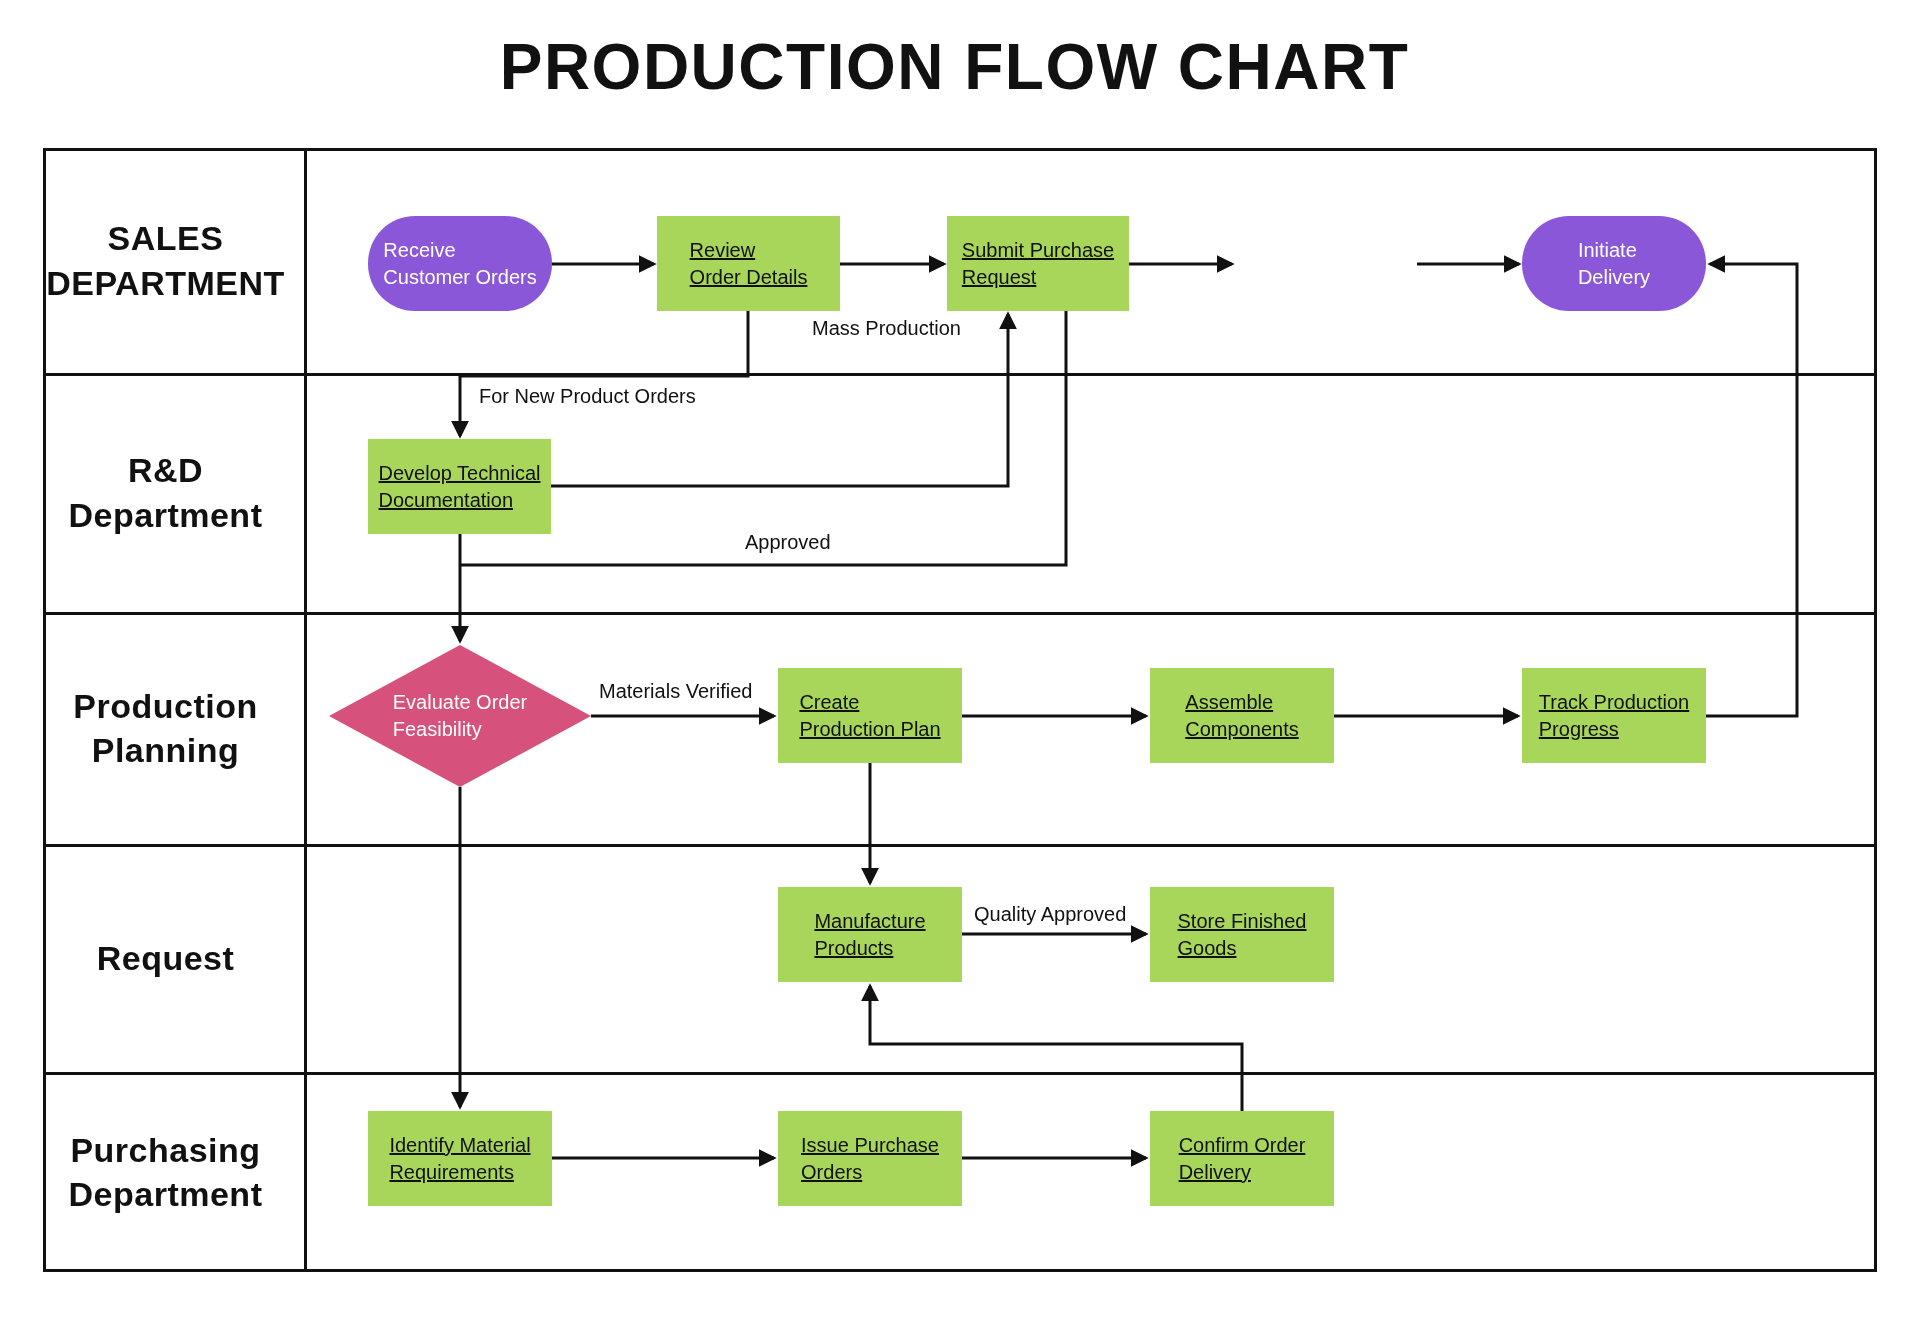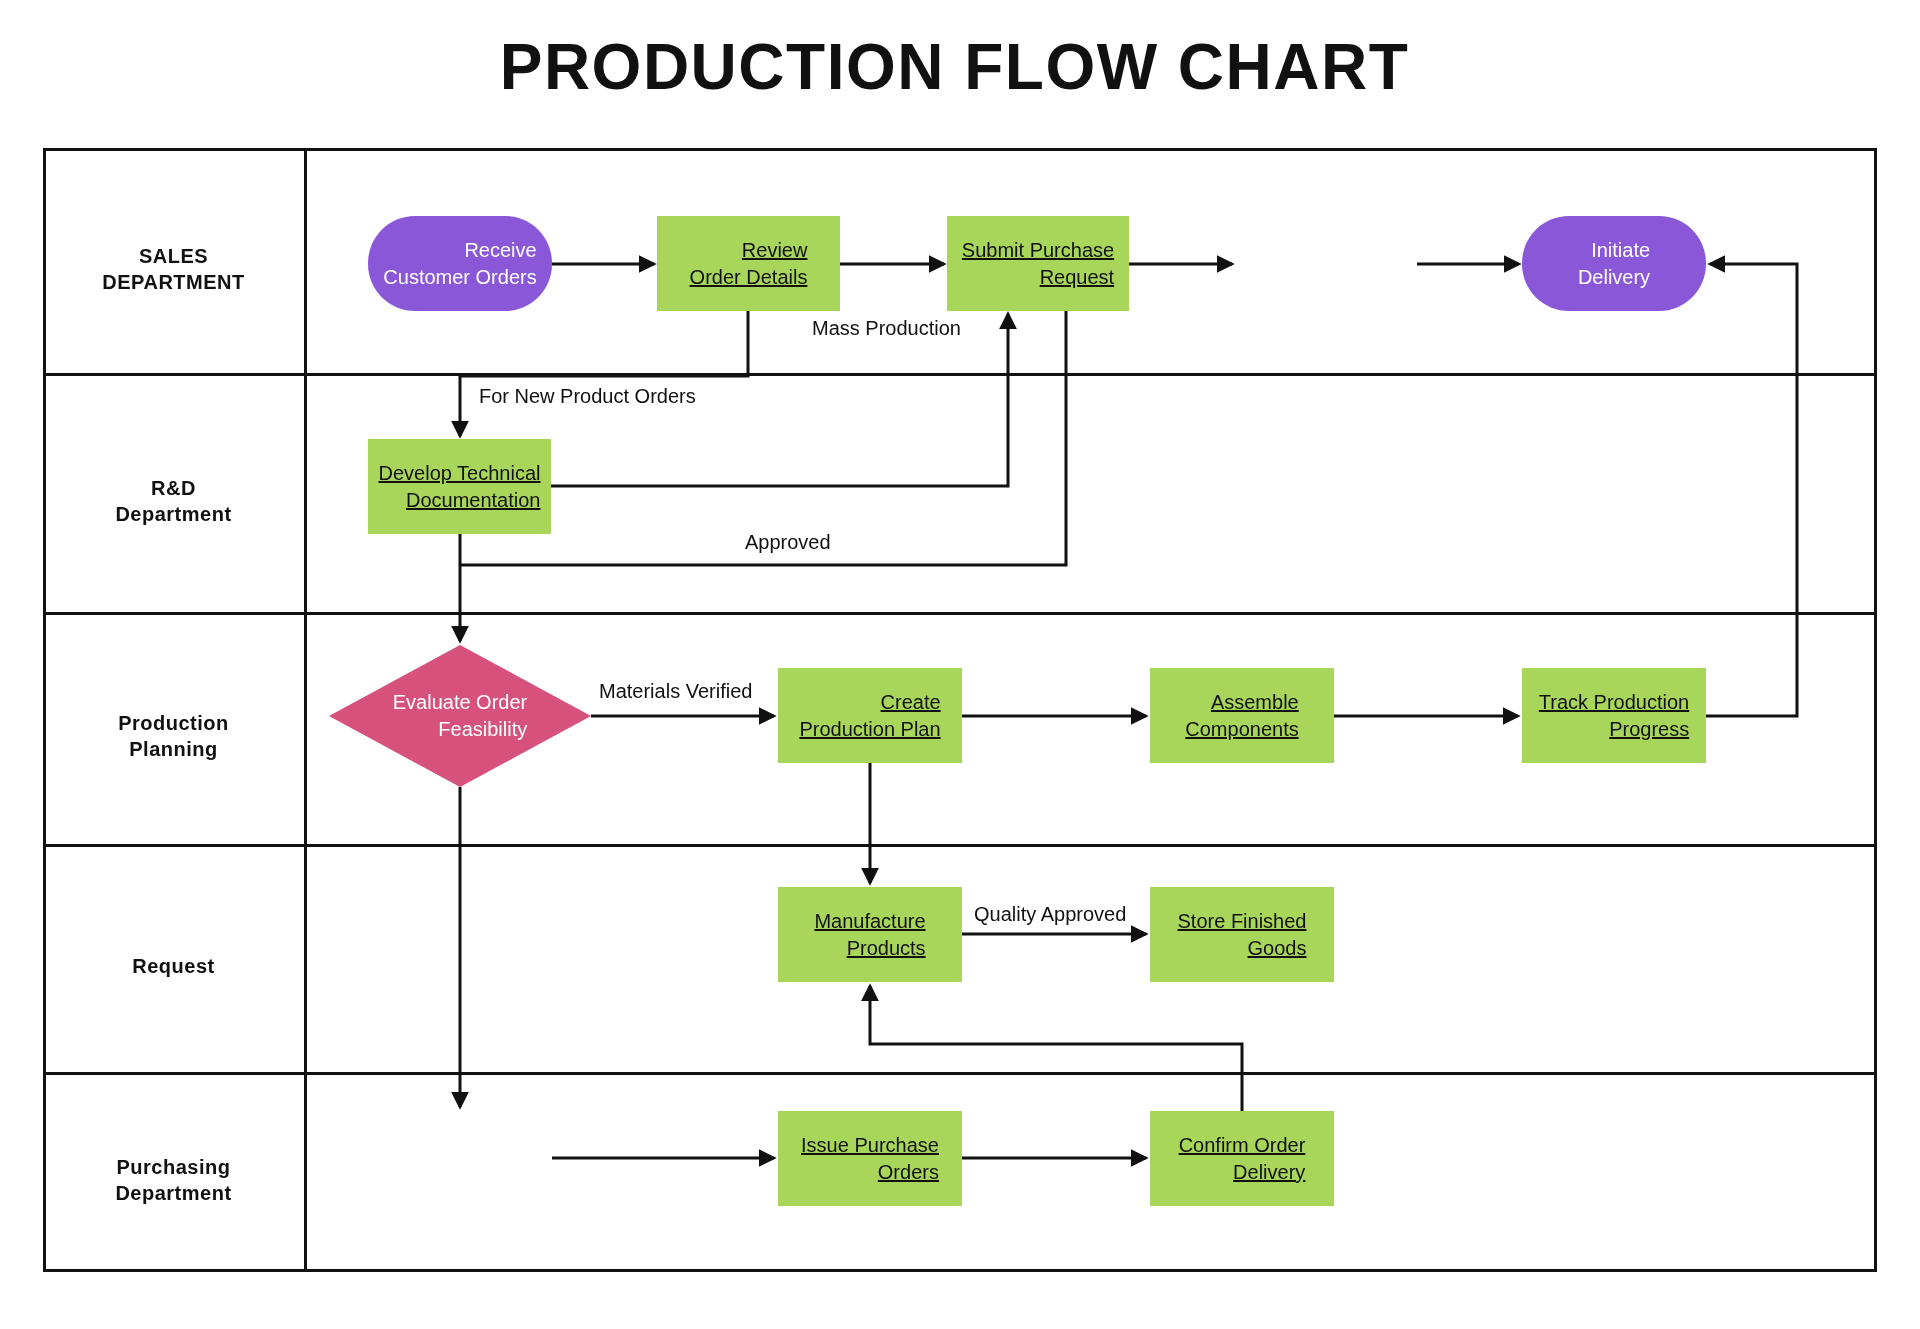--- a/index.html
+++ b/index.html
@@ -25,37 +25,36 @@
     position: absolute;
     left: 43px; top: 148px;
     width: 1834px; height: 1124px;
     border: 3px solid var(--c-line, #111);
     box-sizing: border-box;
   }
   .h-div { position: absolute; left: 43px; width: 1834px; height: 3px; background: var(--c-line, #111); }
   .v-div { position: absolute; top: 148px; width: 3px; height: 1124px; background: var(--c-line, #111); }
   .lane-cell {
     position: absolute;
-    left: 43px; width: 261px;
+    left: 35px; width: 261px;
     display: flex; align-items: center; justify-content: center;
     text-align: center;
     font-weight: bold;
-    font-size: 20px;
+    font-size: 34px;
     letter-spacing: 0.5px;
     line-height: 1.3;
     white-space: pre-line;
-    margin-top: 8px;
   }
   .edges-layer { position: absolute; left: 0; top: 0; }
   .edge { fill: none; stroke: var(--c-line, #111); stroke-width: 3px; }
   .arrowhead-fill { fill: var(--c-line, #111); }
   .node {
     position: absolute;
     display: flex; align-items: center; justify-content: center;
-    text-align: right;
+    text-align: left;
     font-size: 20px;
     line-height: 1.35;
     white-space: pre-line;
     box-sizing: border-box;
   }
   .node.process { background: var(--c-green, #A8D65A); color: var(--c-text_dark, #111); text-decoration: underline; }
   .node.pill { background: var(--c-purple, #8A57D9); color: var(--c-text_light, #fff); border-radius: 47px; }
   .node.diamond {
     background: var(--c-pink, #D6517C); color: var(--c-text_light, #fff);
     clip-path: polygon(50% 0%, 100% 50%, 50% 100%, 0% 50%);
@@ -143,18 +142,20 @@
   <div class="node process" style="left:778px;top:668px;width:184px;height:95px">Create
 Production Plan</div>
   <div class="node process" style="left:778px;top:887px;width:184px;height:95px">Manufacture
 Products</div>
 
   <div class="node process" style="left:1522px;top:668px;width:184px;height:95px">Track Production
 Progress</div>
   <div class="node process" style="left:1150px;top:887px;width:184px;height:95px">Store Finished
 Goods</div>
 
+  <div class="node process" style="left:368px;top:1111px;width:184px;height:95px">Identify Material
+Requirements</div>
   <div class="node process" style="left:778px;top:1111px;width:184px;height:95px">Issue Purchase
 Orders</div>
   <div class="node process" style="left:1150px;top:1111px;width:184px;height:95px">Confirm Order
 Delivery</div>
 
 </div>
 
 </body></html>

